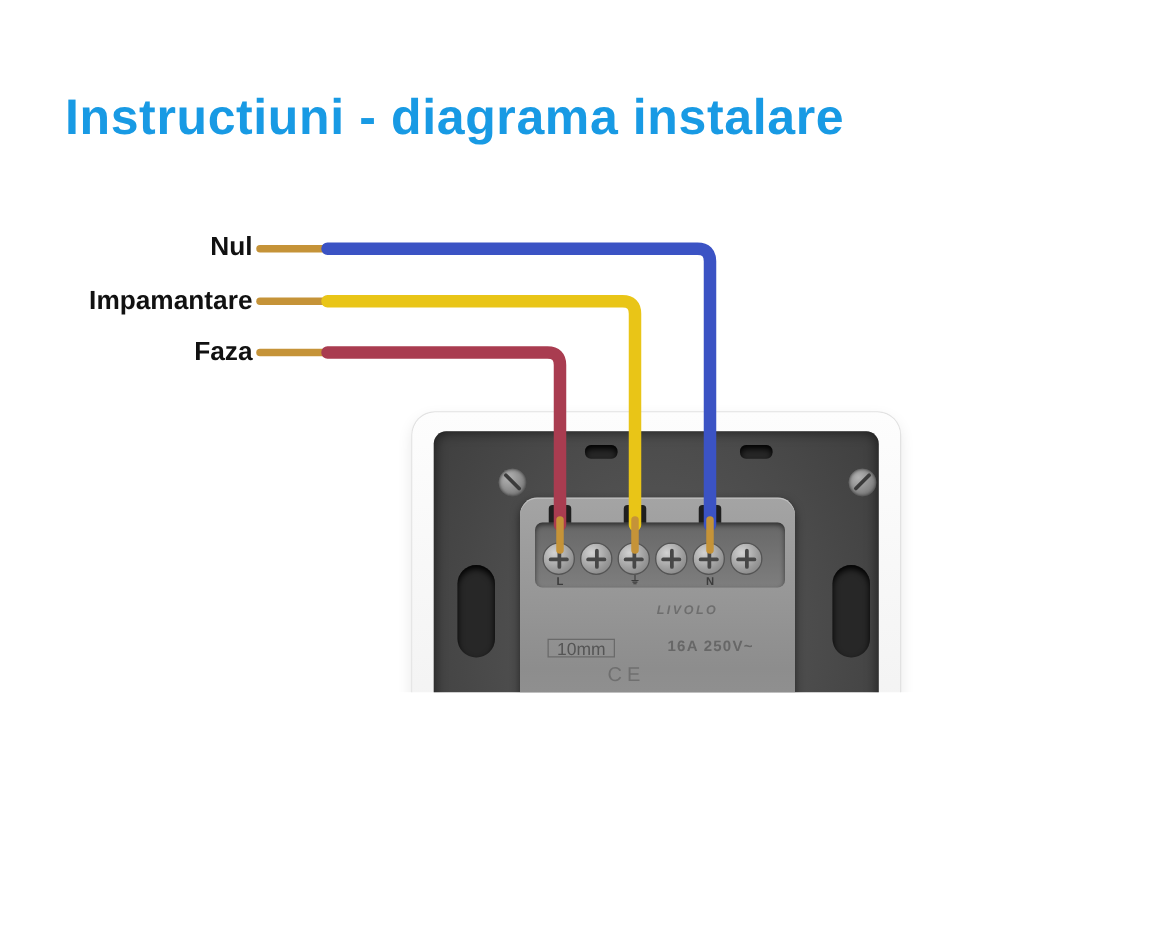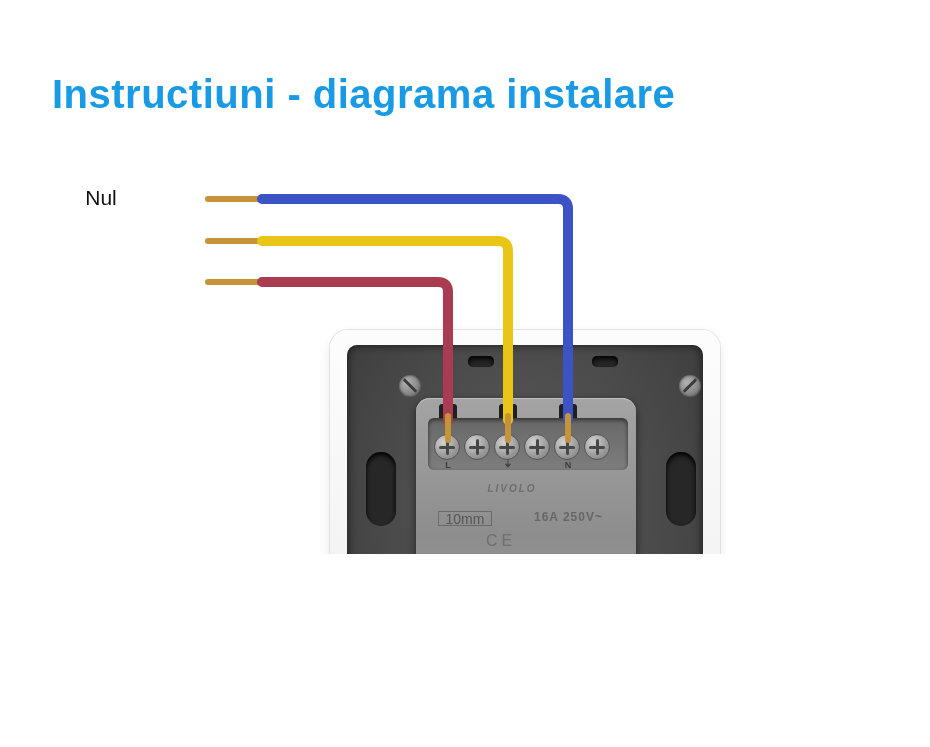--- a/index.html
+++ b/index.html
@@ -3,22 +3,22 @@
 <meta charset="utf-8">
 <style>
   html,body{margin:0;padding:0;background:#ffffff;}
   .canvas{position:relative;width:930px;height:554px;background:#ffffff;overflow:hidden;
           font-family:"Liberation Sans",sans-serif;}
 
   
   .title{position:absolute;left:52px;top:72px;font-size:40px;font-weight:700;letter-spacing:0.5px;}
 
   
-  .wire-label{position:absolute;left:16px;width:170px;text-align:center;
-              font-size:21px;font-weight:400;color:#111;line-height:24px;}
+  .wire-label{position:absolute;left:32px;width:170px;text-align:right;
+              font-size:21px;font-weight:700;color:#111;line-height:24px;}
   .lbl-nul{top:186px;}
   .lbl-imp{top:229px;}
   .lbl-faza{top:270px;}
 
   
   .plate{position:absolute;left:330px;top:330px;width:390px;height:410px;border-radius:18px;
          background:linear-gradient(180deg,#fdfdfd,#ececec);
          box-shadow:0 0 0 1px #e2e2e2,0 5px 12px rgba(0,0,0,0.10);z-index:1;}
   .panel{position:absolute;left:347px;top:345px;width:356px;height:380px;border-radius:10px;
          background:radial-gradient(ellipse at 50% 42%,#5c5c5c 0%,#4a4a4a 55%,#3a3a3a 100%);
@@ -67,39 +67,41 @@
   .tscrew .h{position:absolute;left:4px;top:10.5px;width:16px;height:3px;background:#474747;border-radius:2px;}
   .tscrew .v{position:absolute;left:10.5px;top:4px;width:3px;height:16px;background:#474747;border-radius:2px;}
   .ts-1{left:434px;} .ts-2{left:464px;} .ts-3{left:494px;}
   .ts-4{left:524px;} .ts-5{left:554px;} .ts-6{left:584px;}
 
   .mscrew{position:absolute;width:14px;height:14px;border-radius:50%;z-index:6;
           background:radial-gradient(circle at 35% 30%,#c6c6c6,#8a8a8a 70%);box-shadow:inset 0 0 2px #333;}
   .mscrew .slot{position:absolute;left:1px;top:5.5px;width:12px;height:2px;background:#3d3d3d;transform:rotate(45deg);}
   .ms-l{left:429px;top:589px;} .ms-r{left:611px;top:589px;}
 
-  .brand{position:absolute;left:462px;top:483px;width:100px;text-align:center;z-index:6;
+  .brand{position:absolute;left:500px;top:483px;width:100px;text-align:center;z-index:6;
          font-size:10px;font-weight:700;font-style:italic;letter-spacing:2px;color:#6e6e6e;}
   .gauge{position:absolute;left:438px;top:511px;width:54px;height:15px;z-index:6;border:1px solid #6a6a6a;
          display:flex;align-items:center;justify-content:center;font-size:14px;color:#555;box-sizing:border-box;}
   .rating{position:absolute;left:534px;top:510px;z-index:6;font-size:12px;font-weight:700;
           letter-spacing:1px;color:#676767;}
   .ce{position:absolute;left:486px;top:532px;z-index:6;font-size:16px;font-weight:400;
       letter-spacing:4px;color:#6f6f6f;}
 
   .wires-svg{position:absolute;left:0;top:0;width:930px;height:747px;z-index:9;pointer-events:none;}
 </style>
 </head>
 <body>
 
 <div class="canvas">
 
   <div class="title" style="color: rgb(24, 154, 228);">Instructiuni - diagrama instalare</div>
 
   <div class="wire-label lbl-nul">Nul</div>
+  <div class="wire-label lbl-imp">Impamantare</div>
+  <div class="wire-label lbl-faza">Faza</div>
 
   <div class="plate"></div>
   <div class="panel"></div>
 
   <div class="screw" style="left:399px;top:375px;">
       <div class="slot"></div>
     </div>
   <div class="screw" style="left:679px;top:375px;">
       <div class="slot alt"></div>
     </div>

